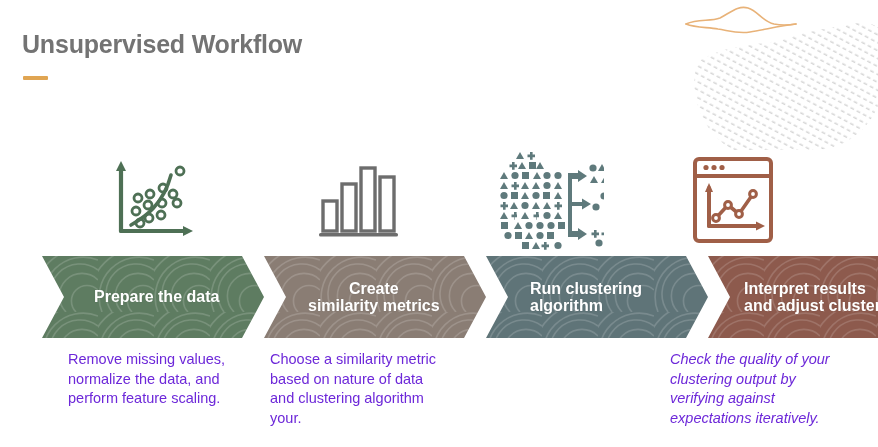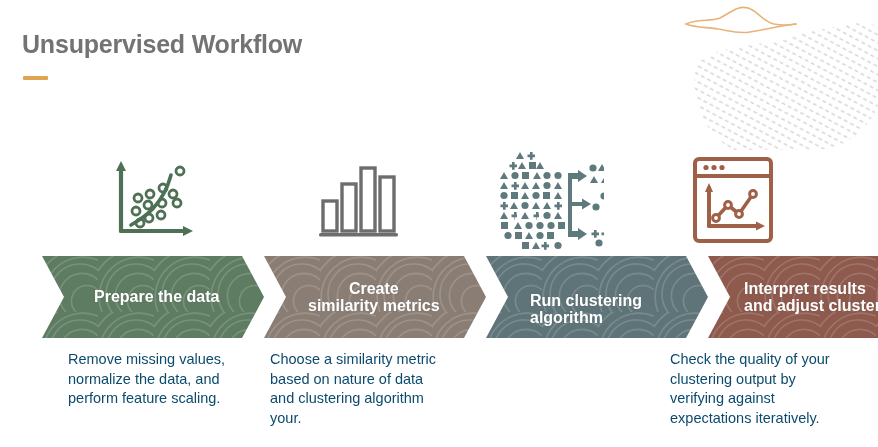--- a/index.html
+++ b/index.html
@@ -40,21 +40,21 @@
     position:absolute;
     color:#ffffff;font-weight:bold;font-size:16px;line-height:17px;
     text-shadow:0 0 2px rgba(0,0,0,.10);
     white-space:pre-line;
   }
 
   
   .caps{position:absolute;left:0;top:350px;width:878px;height:97px;}
   .cap{
     position:absolute;top:0;width:180px;
-    font-size:14.5px;line-height:19.5px;color:#0c4a6e;
+    font-size:14.5px;line-height:19.5px;color:#6d28d9;
   }
 </style>
 </head>
 <body>
 
 <div class="stage">
 
   <svg class="deco" viewBox="0 0 240 150" xmlns="http://www.w3.org/2000/svg">
     <defs>
       <pattern id="hatch" width="7" height="7" patternUnits="userSpaceOnUse" patternTransform="rotate(28)">
@@ -290,21 +290,21 @@
                 <path d="M24 56 A20 20 0 0 1 56 24"></path>
               <path d="M34 56 A10 10 0 0 1 56 34"></path>
             </g>
           </pattern>
         </defs>
         <g clip-path="url(#c3)">
           <rect width="222" height="82" fill="#5f7478"></rect>
           <rect width="222" height="82" fill="url(#arc3)"></rect>
         </g>
       </svg>
-      <div class="chev-label" style="left:44px;top:24px;margin-top:12px;">Run clustering
+      <div class="chev-label" style="left:44px;top:24px;">Run clustering
 algorithm</div>
     </div>
 
     <div class="chev" style="left:708px;width:222px;">
       <svg class="tex" viewBox="0 0 222 82" preserveAspectRatio="none" xmlns="http://www.w3.org/2000/svg">
         <defs>
           <clipPath id="c4">
               <path d="M0 0 H200 L222 41 L200 82 H0 L22 41 Z"></path>
             </clipPath>
           <pattern id="arc4" width="56" height="56" patternUnits="userSpaceOnUse">
@@ -323,16 +323,16 @@
         </g>
       </svg>
       <div class="chev-label" style="left:36px;top:24px;">Interpret results
 and adjust clustering</div>
     </div>
   </div>
 
   <div class="caps">
     <div class="cap" style="left:68px;">Remove missing values, normalize the data, and perform feature scaling.</div>
     <div class="cap" style="left:270px;">Choose a similarity metric based on nature of data and clustering algorithm your.</div>
-    <div class="cap" style="left:670px;">Check the quality of your clustering output by verifying against expectations iteratively.</div>
+    <div class="cap" style="left:670px;font-style:italic;">Check the quality of your clustering output by verifying against expectations iteratively.</div>
   </div>
 
 </div>
 
 </body></html>

